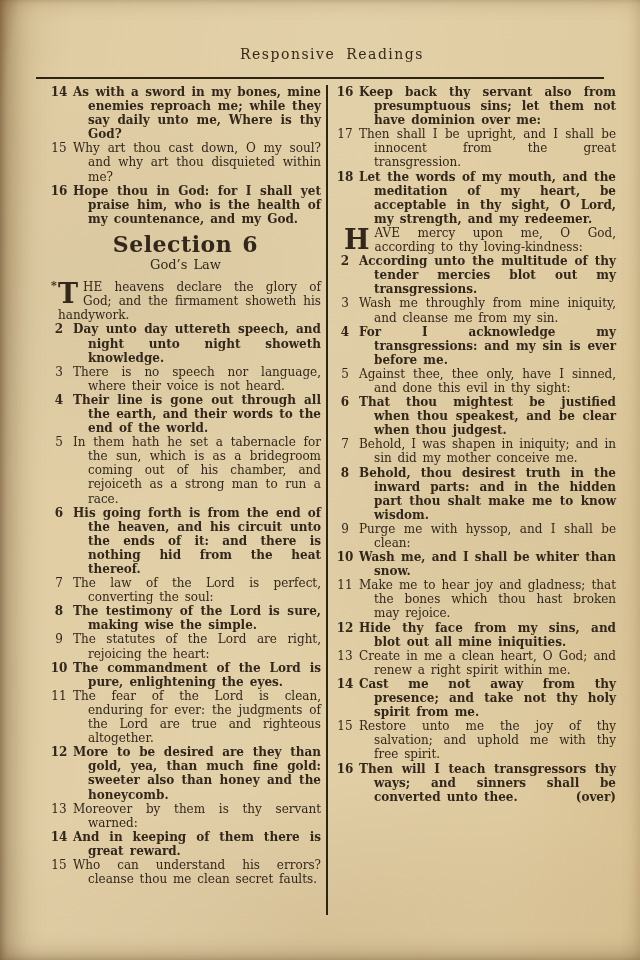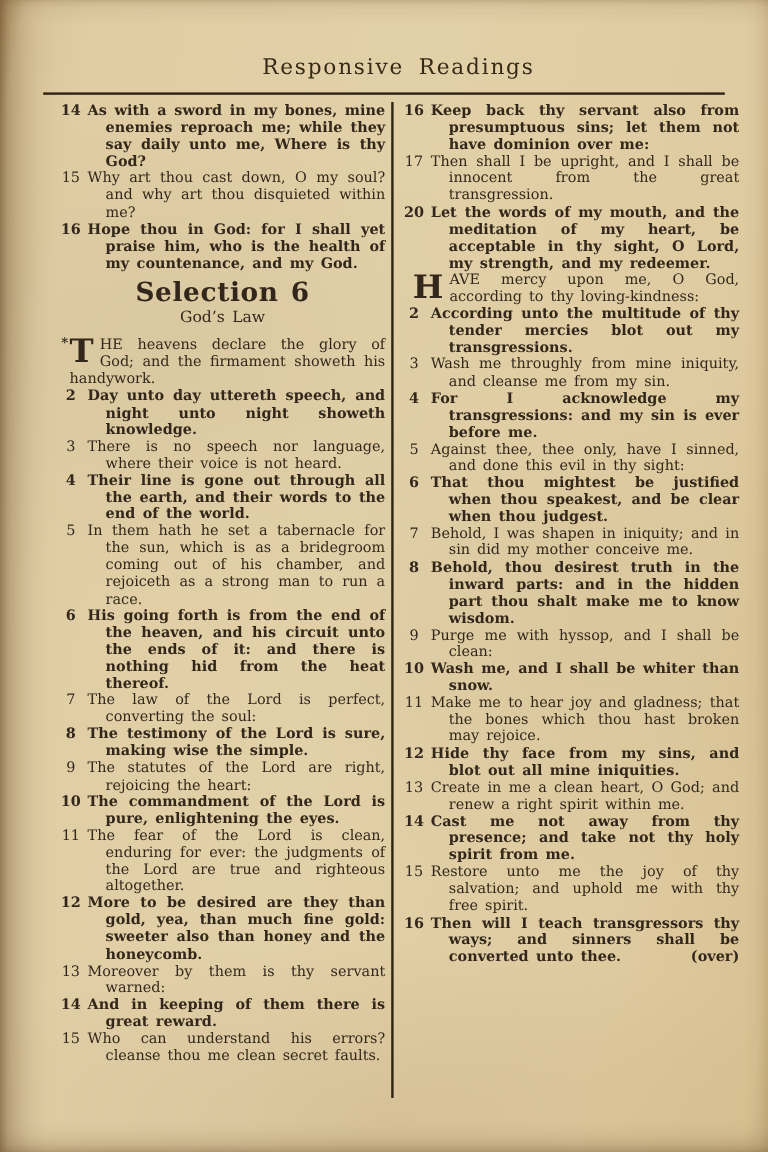--- a/index.html
+++ b/index.html
@@ -28,21 +28,21 @@
       inset 4px 0 6px -2px rgba(80,55,25,0.35),
       inset -12px 0 20px -14px rgba(120,90,50,0.30),
       inset 0 -16px 22px -14px rgba(105,75,40,0.38),
       inset 0 14px 26px -20px rgba(120,90,50,0.22);
     z-index: 5;
   }
   .running-title {
     position: absolute;
     top: 46px; left: 50px; width: 564px;
     text-align: center;
-    font-size: 18px;
+    font-size: 14px;
     font-weight: normal;
     letter-spacing: 1.5px;
     word-spacing: 5px;
     color: #362a17;
     margin: 0;
   }
   .top-rule {
     position: absolute;
     top: 77px; left: 36px; width: 568px; height: 2px;
     background: #2e2414;
@@ -190,21 +190,21 @@
     <div class="col col-right" id="col-right">
         <p class="verse bold">
           <span class="vnum">16</span>
           <span class="vtext"><span>Keep back thy servant also from presumptuous sins; let them not have dominion over me:</span></span>
         </p>
         <p class="verse">
           <span class="vnum">17</span>
           <span class="vtext"><span>Then shall I be upright, and I shall be innocent from the great transgression.</span></span>
         </p>
         <p class="verse bold">
-          <span class="vnum">20</span>
+          <span class="vnum">18</span>
           <span class="vtext"><span>Let the words of my mouth, and the meditation of my heart, be acceptable in thy sight, O Lord, my strength, and my redeemer.</span></span>
         </p>
         <p class="dropcap-verse"><span class="dropcap-wrap"><span class="dropcap">H</span></span><span>AVE mercy upon me, O God, according to thy loving-kindness:</span></p>
         <p class="verse bold">
           <span class="vnum">2</span>
           <span class="vtext"><span>According unto the multitude of thy tender mercies blot out my transgressions.</span></span>
         </p>
         <p class="verse">
           <span class="vnum">3</span>
           <span class="vtext"><span>Wash me throughly from mine iniquity, and cleanse me from my sin.</span></span>

